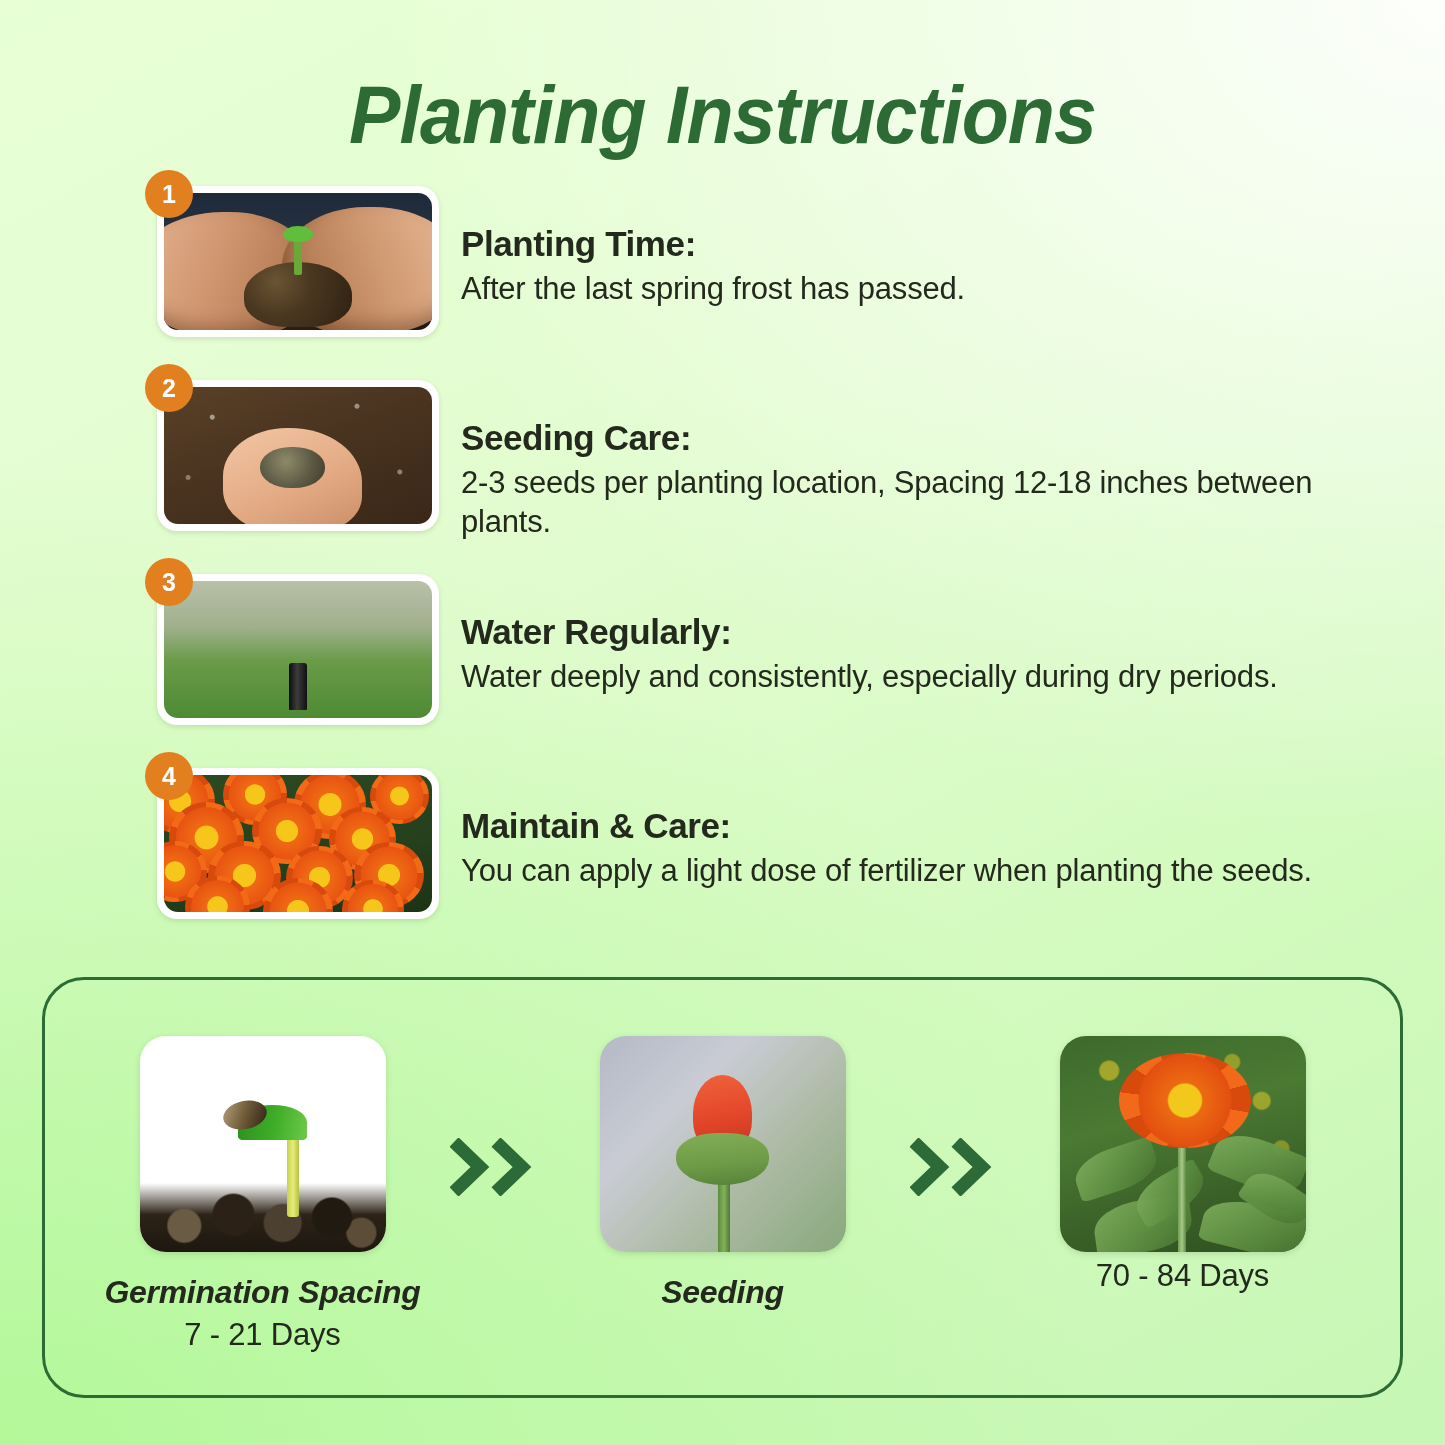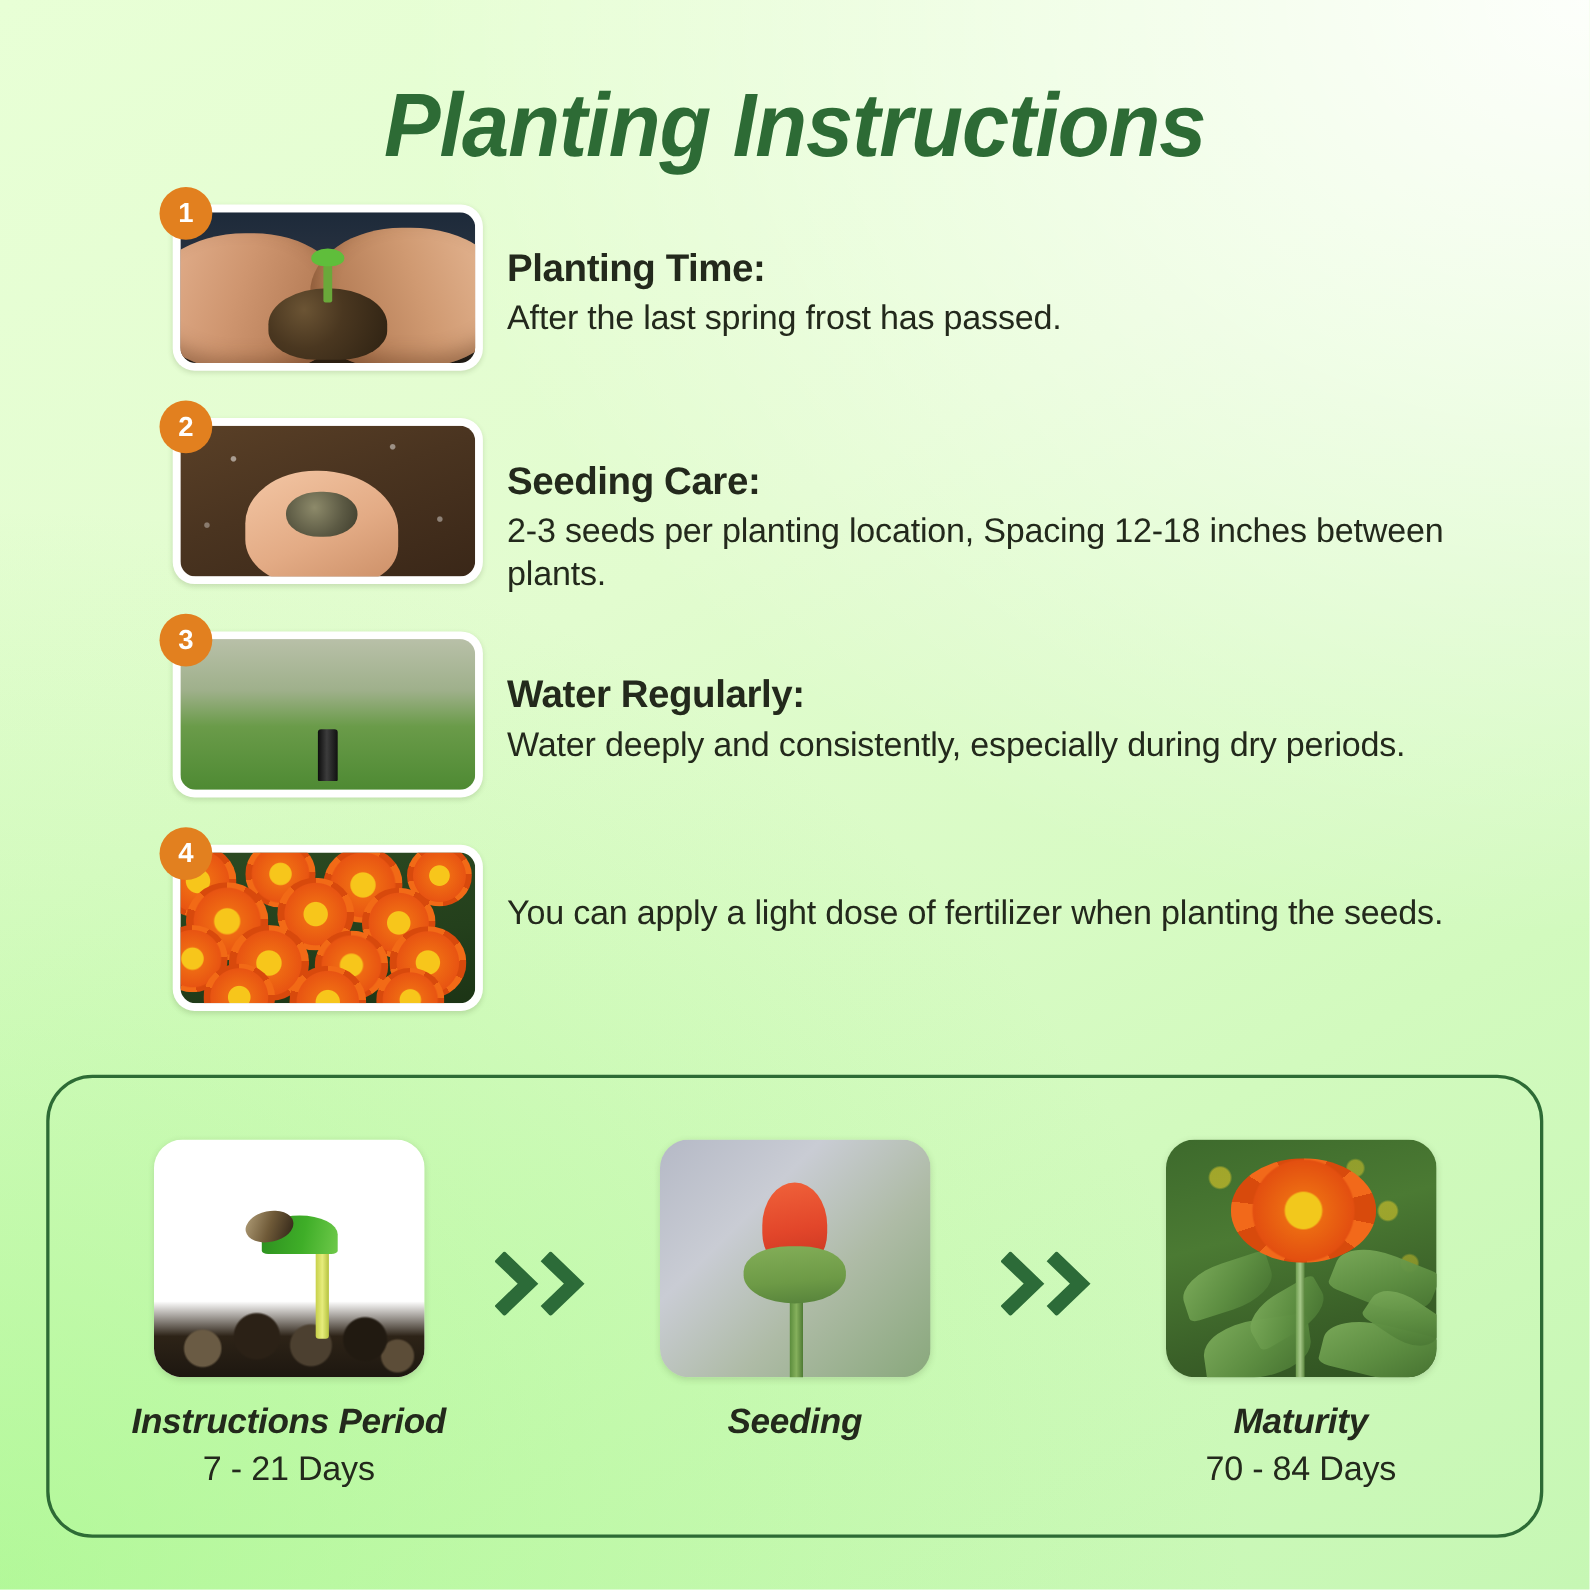--- a/index.html
+++ b/index.html
@@ -482,39 +482,40 @@
               <div class="fl" style="left: 45.5%; top: 51.5%; width: 25%; height: 46.25%;"></div>
               <div class="fl" style="left: 71%; top: 49%; width: 26%; height: 48.1%;"></div>
               <div class="fl" style="left: 8%; top: 74%; width: 24%; height: 44.4%;"></div>
               <div class="fl" style="left: 37%; top: 75%; width: 26%; height: 48.1%;"></div>
               <div class="fl" style="left: 66.5%; top: 76.5%; width: 23%; height: 42.55%;"></div>
             </div>
         </div>
       </div>
     </div>
     <div class="step-text">
+      <div class="step-head">Maintain &amp; Care:</div>
       <div class="step-body">You can apply a light dose of fertilizer when planting the seeds.</div>
     </div>
   </div>
 
 </div>
 
 <div class="timeline-panel">
   <div class="timeline-row">
 
     <div class="stage">
       <div class="stage-img">
         <div class="ph ph-germ">
           <div class="gsoil"></div>
           <div class="gstem"></div>
           <div class="ghook"></div>
           <div class="gseed"></div>
         </div>
       </div>
-      <div class="stage-label">Instructions Period</div>
+      <div class="stage-label">Germination Spacing</div>
       <div class="stage-days">7 - 21 Days</div>
     </div>
 
     <div class="arrow">
       <svg width="86" height="58" viewBox="0 0 86 58">
         <path d="M4 4 L30 29 L4 54" fill="none" stroke="#2c6b38" stroke-width="13" stroke-linejoin="miter" stroke-linecap="butt"></path>
         <path d="M46 4 L72 29 L46 54" fill="none" stroke="#2c6b38" stroke-width="13" stroke-linejoin="miter" stroke-linecap="butt"></path>
       </svg>
     </div>
 
@@ -542,18 +543,17 @@
           <div class="mstem"></div>
           <div class="mflower"></div>
         <div class="leafy" style="left: 6%; top: 52%; width: 34%; height: 20%; transform: rotate(-18deg);"></div>
             <div class="leafy" style="left: 62%; top: 48%; width: 38%; height: 22%; transform: rotate(22deg);"></div>
             <div class="leafy" style="left: 14%; top: 76%; width: 40%; height: 24%; transform: rotate(-8deg);"></div>
             <div class="leafy" style="left: 58%; top: 78%; width: 42%; height: 22%; transform: rotate(14deg);"></div>
             <div class="leafy" style="left: 30%; top: 64%; width: 30%; height: 18%; transform: rotate(-30deg);"></div>
             <div class="leafy" style="left: 74%; top: 66%; width: 28%; height: 18%; transform: rotate(34deg);"></div>
           </div>
       </div>
-      <div class="stage-label">Maturity</div>
       <div class="stage-days">70 - 84 Days</div>
     </div>
 
   </div>
 </div>
 
 </body></html>

